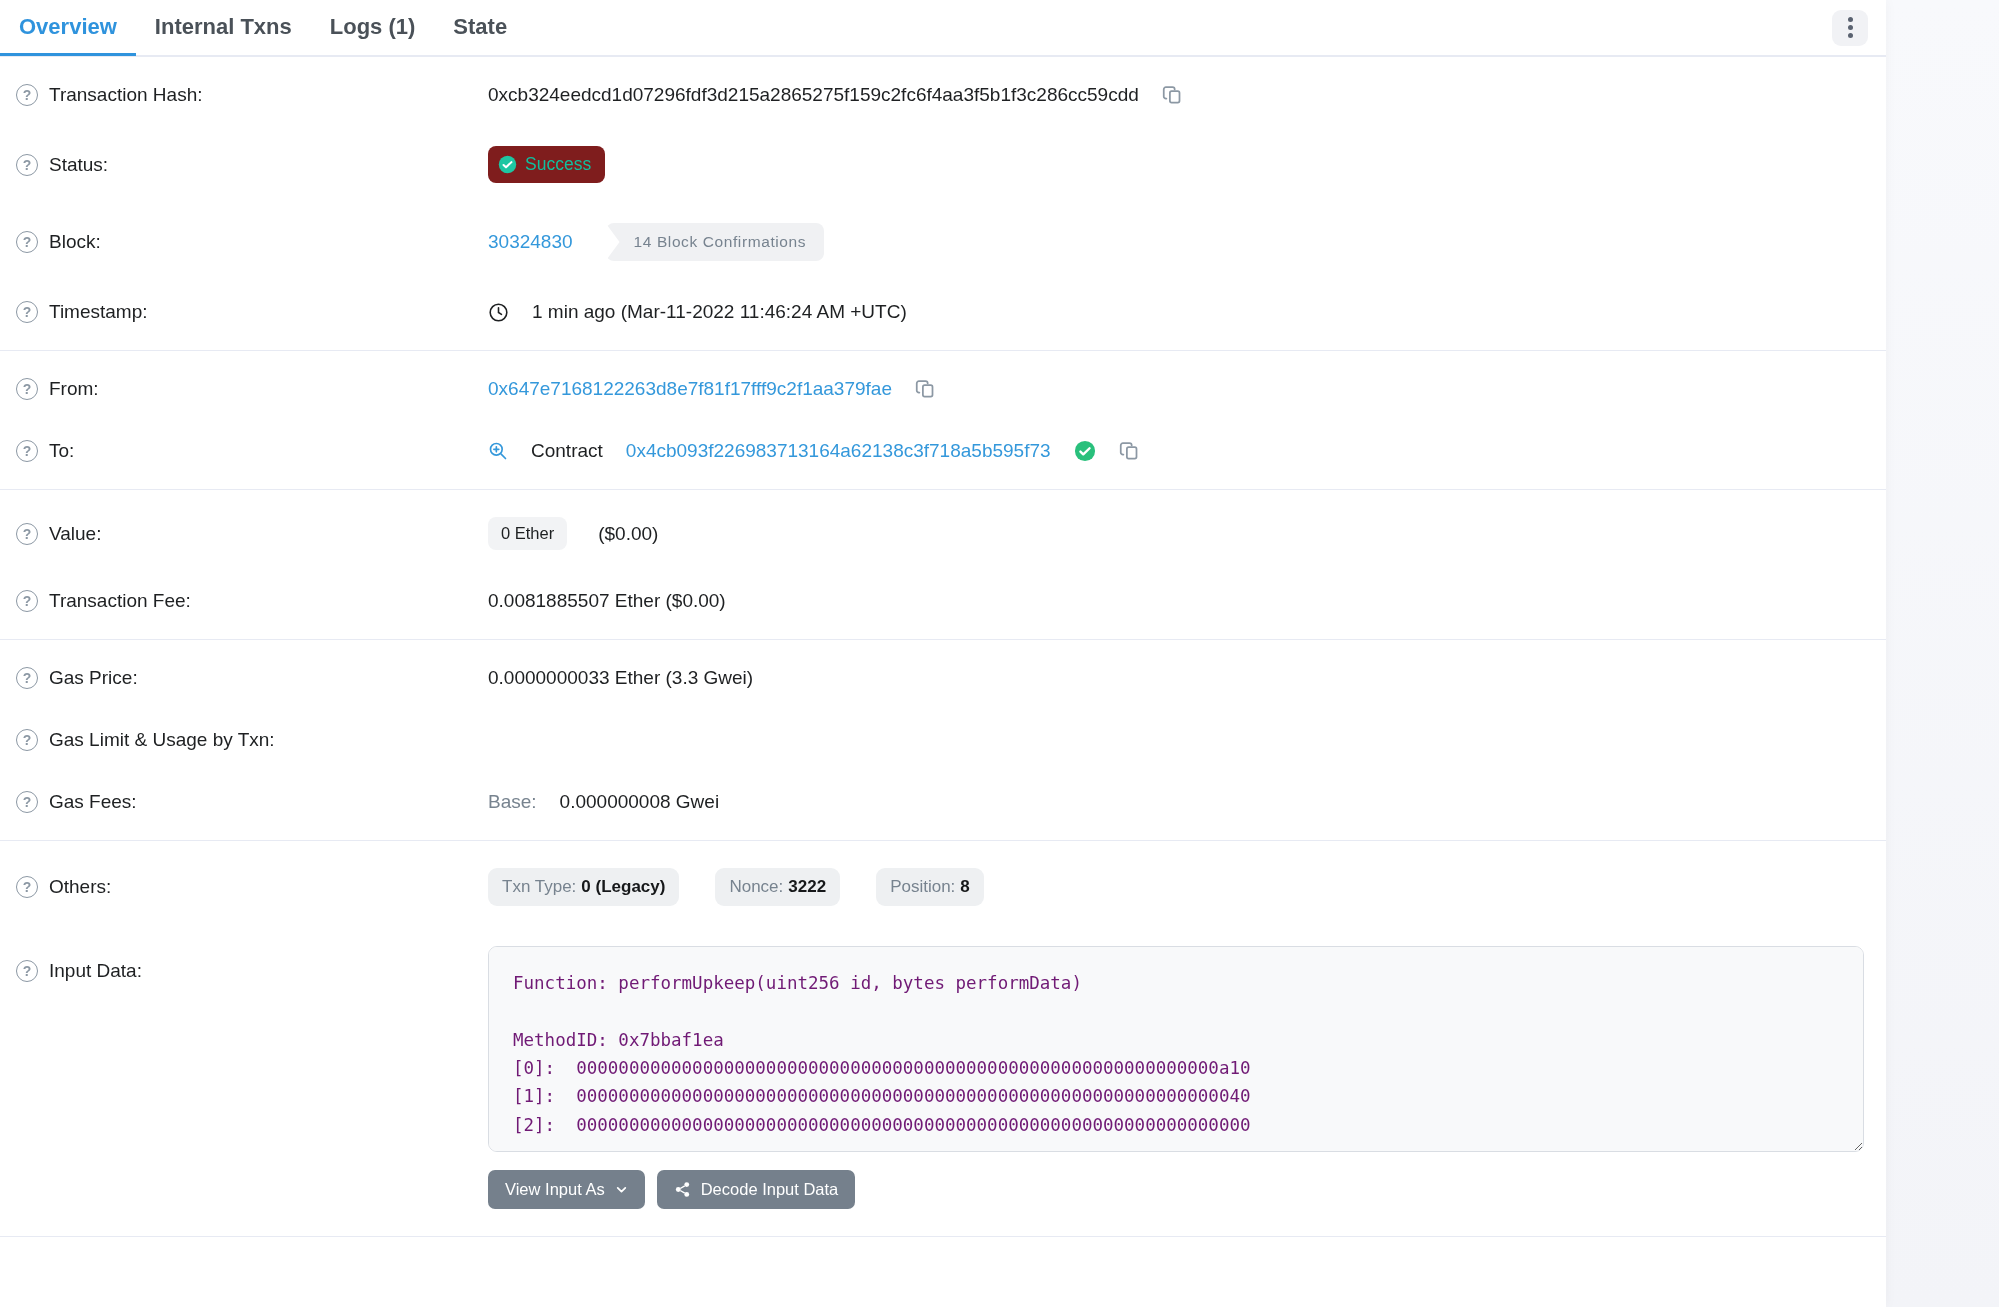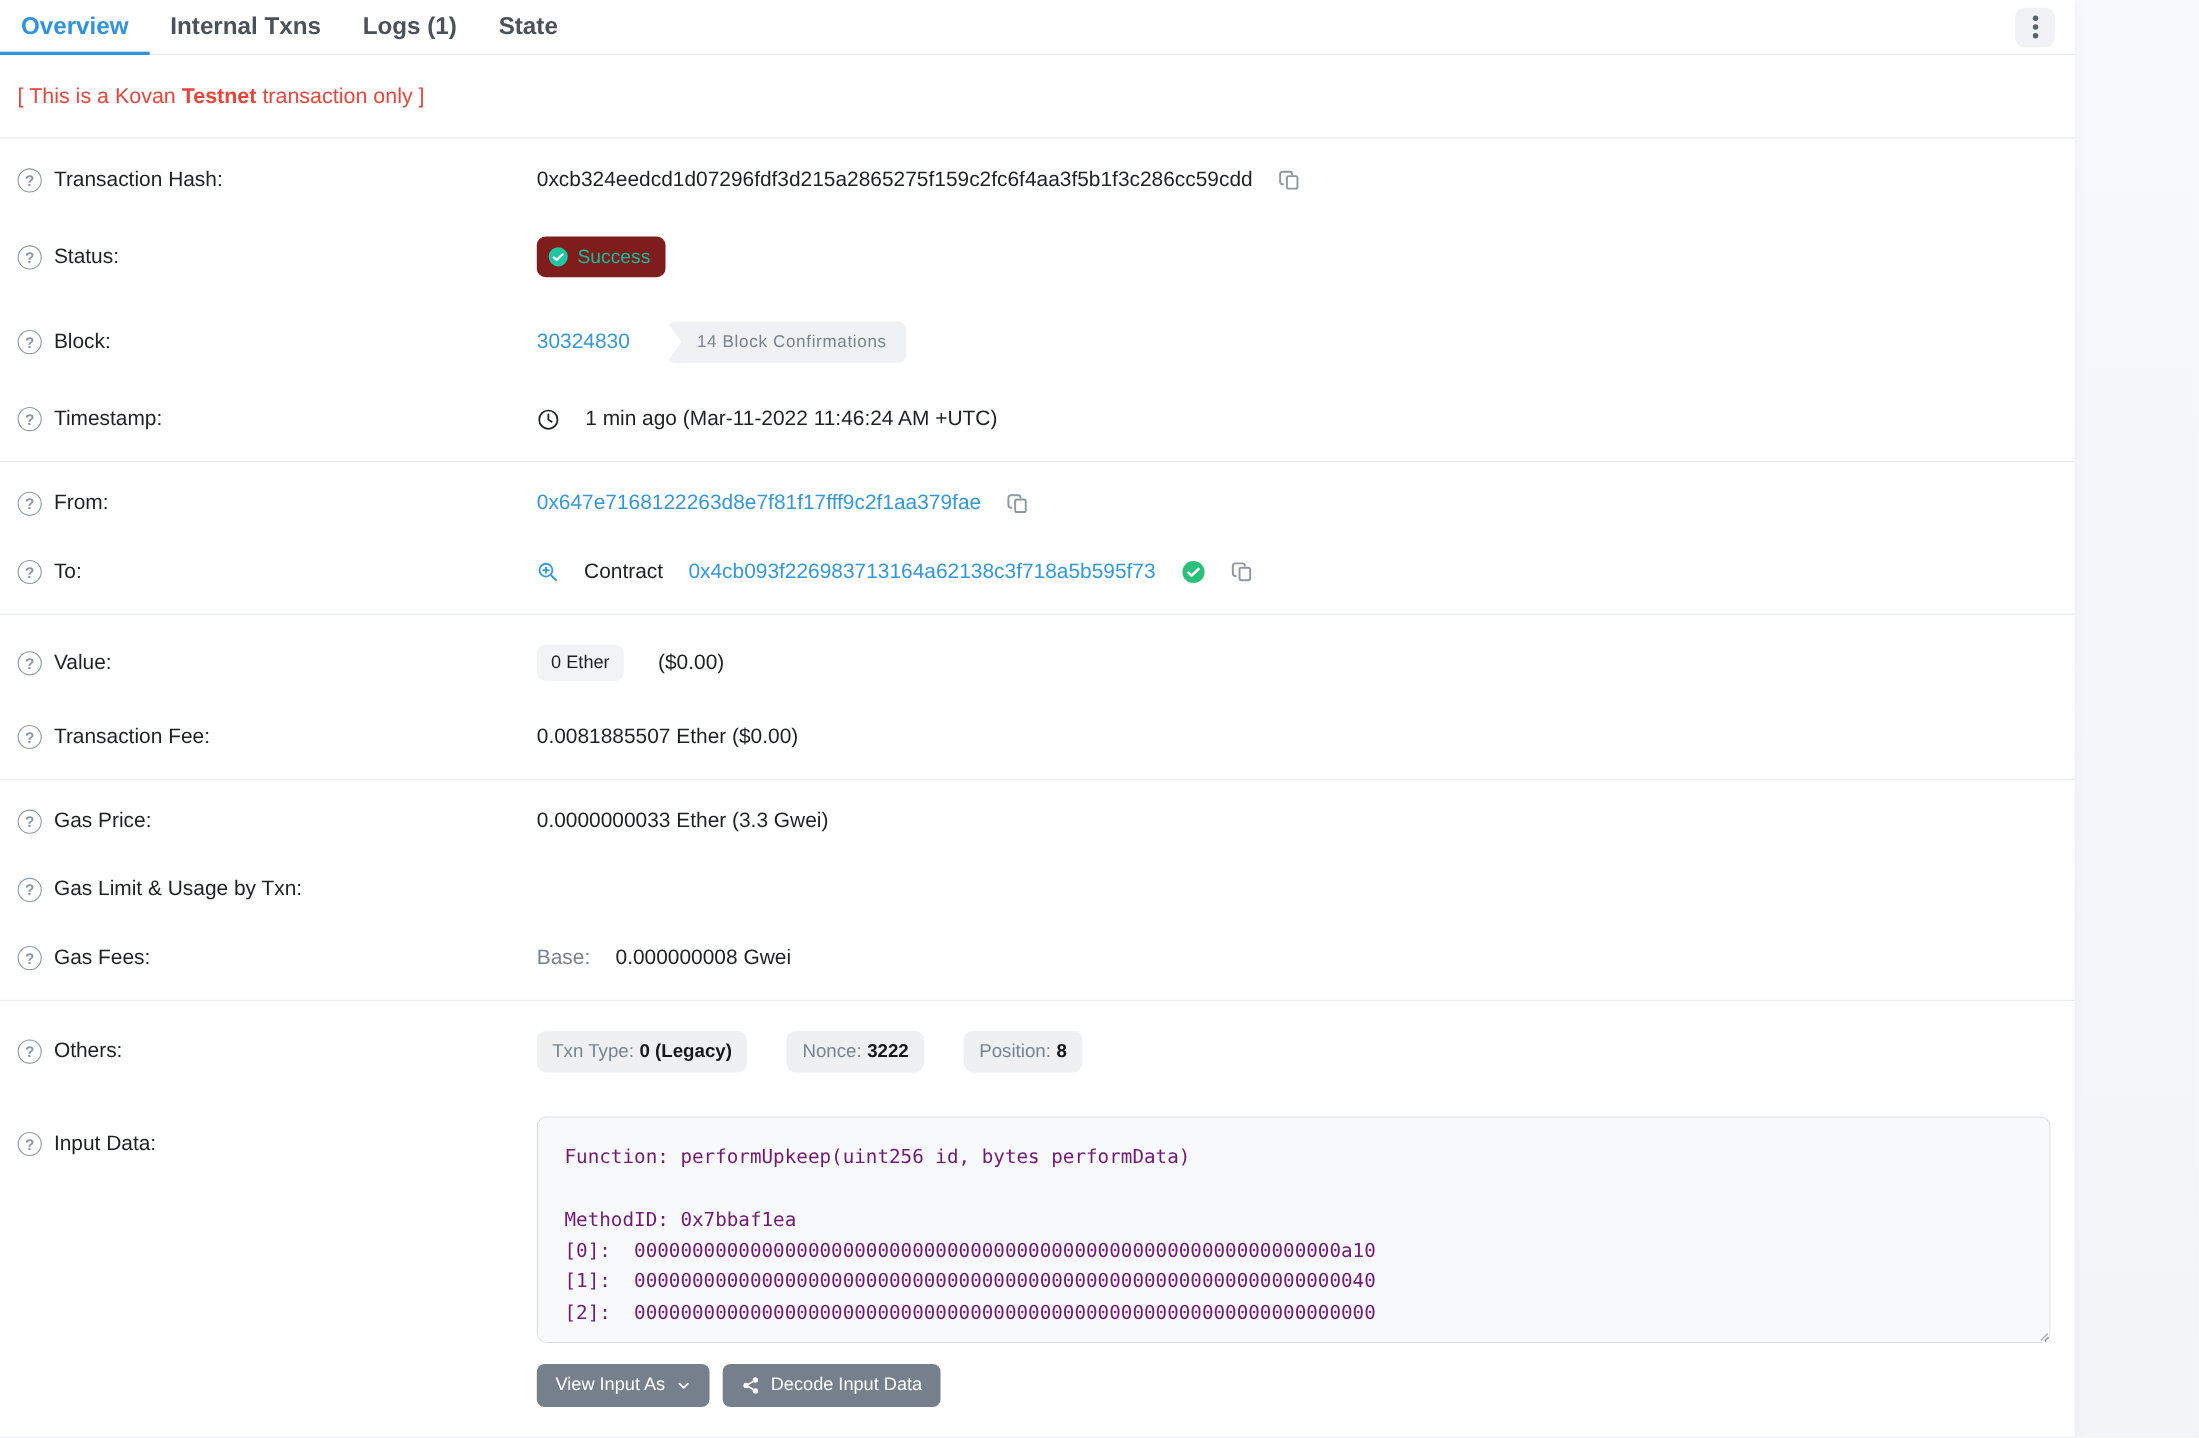--- a/index.html
+++ b/index.html
@@ -108,21 +108,20 @@
     <div class="tab">Internal Txns</div>
     <div class="tab">Logs (1)</div>
     <div class="tab">State</div>
     <button class="kebab" aria-label="more">
       <span class="dot"></span>
       <span class="dot"></span>
       <span class="dot"></span>
     </button>
   </div>
 
-  <div class="notice"><span>[ This is a Kovan </span><b>Testnet</b><span> transaction only ]</span></div>
 
   <div class="divider"></div>
 
   <section>
     <div class="row">
       <div class="label">
         <span class="qicon">?</span>
         <span>Transaction Hash:</span>
       </div>
       <div class="value">

